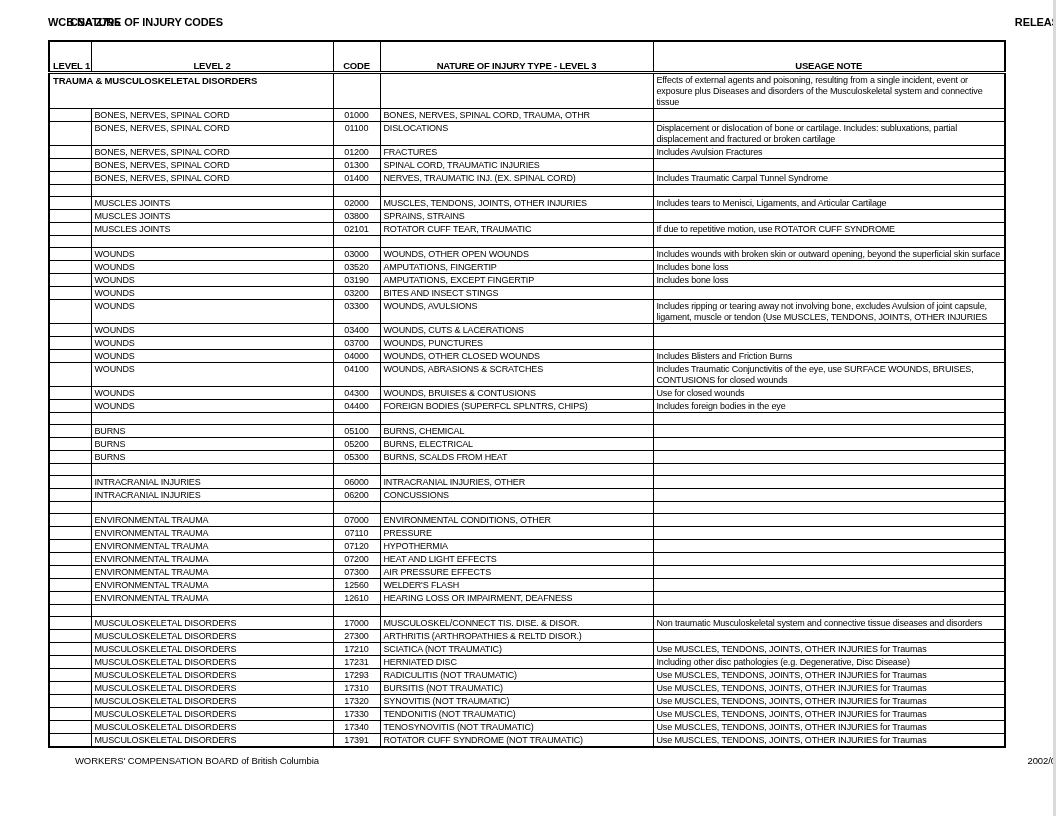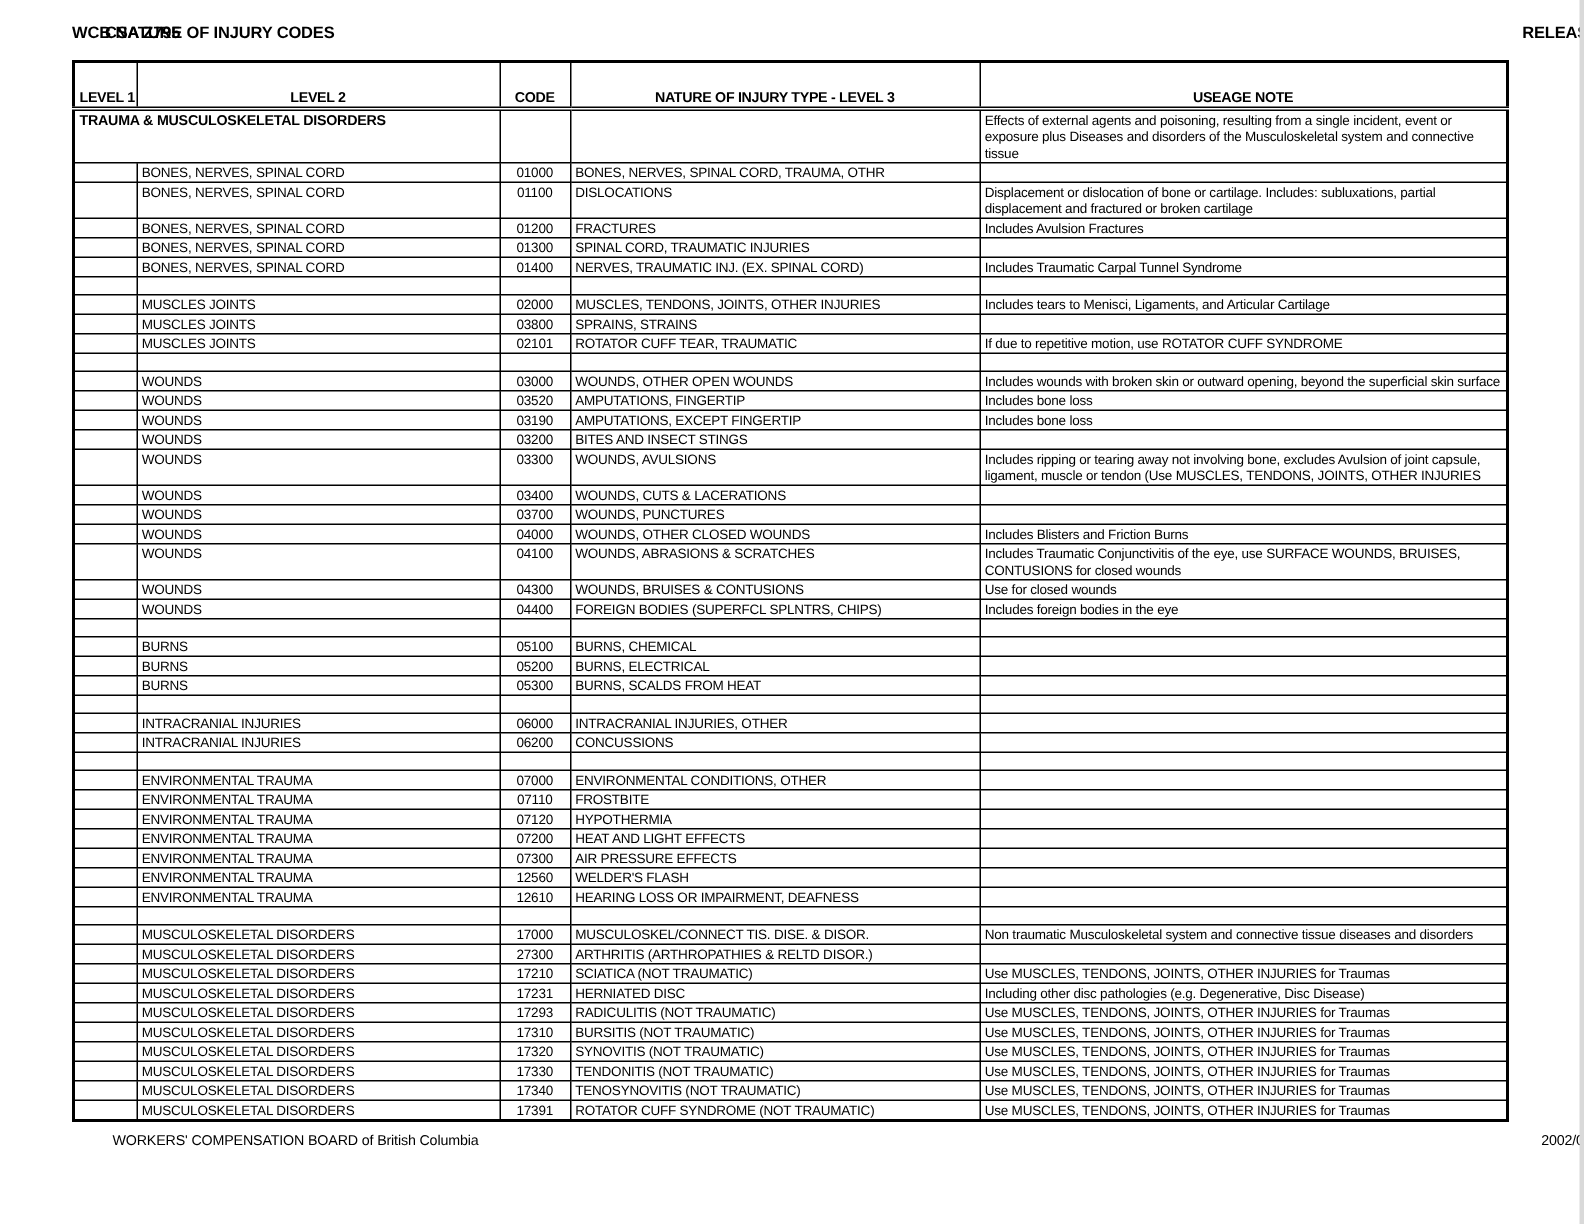--- a/index.html
+++ b/index.html
@@ -338,21 +338,21 @@
     <td class="c-l1"></td>
     <td class="c-l2">ENVIRONMENTAL TRAUMA</td>
     <td class="c-code">07000</td>
     <td class="c-l3">ENVIRONMENTAL CONDITIONS, OTHER</td>
     <td class="c-note"></td>
   </tr>
           <tr class="data">
     <td class="c-l1"></td>
     <td class="c-l2">ENVIRONMENTAL TRAUMA</td>
     <td class="c-code">07110</td>
-    <td class="c-l3">FROSTBITE</td>
+    <td class="c-l3">PRESSURE</td>
     <td class="c-note"></td>
   </tr>
           <tr class="data">
     <td class="c-l1"></td>
     <td class="c-l2">ENVIRONMENTAL TRAUMA</td>
     <td class="c-code">07120</td>
     <td class="c-l3">HYPOTHERMIA</td>
     <td class="c-note"></td>
   </tr>
           <tr class="data">

